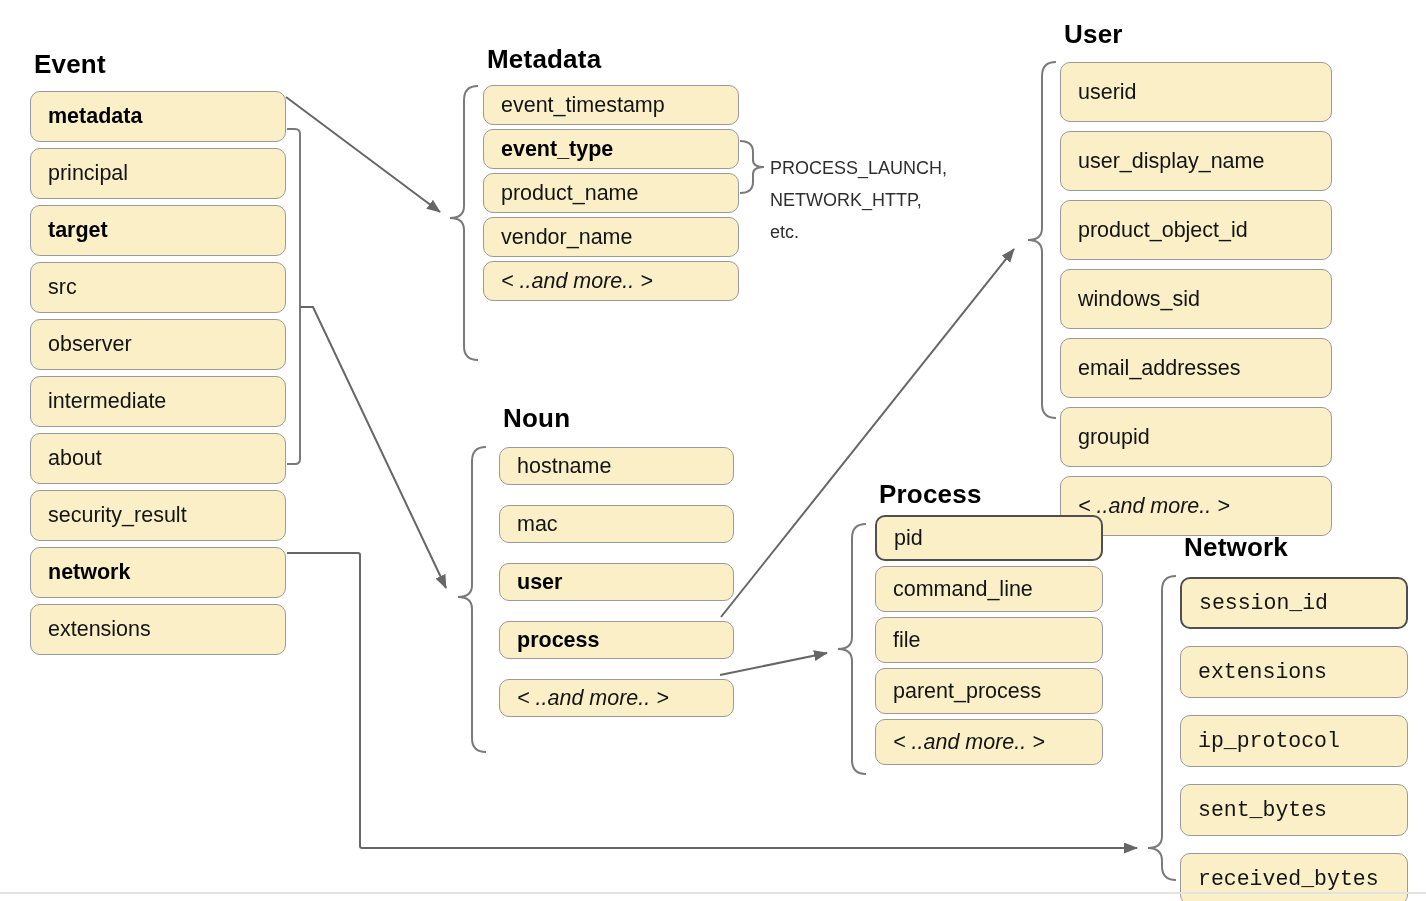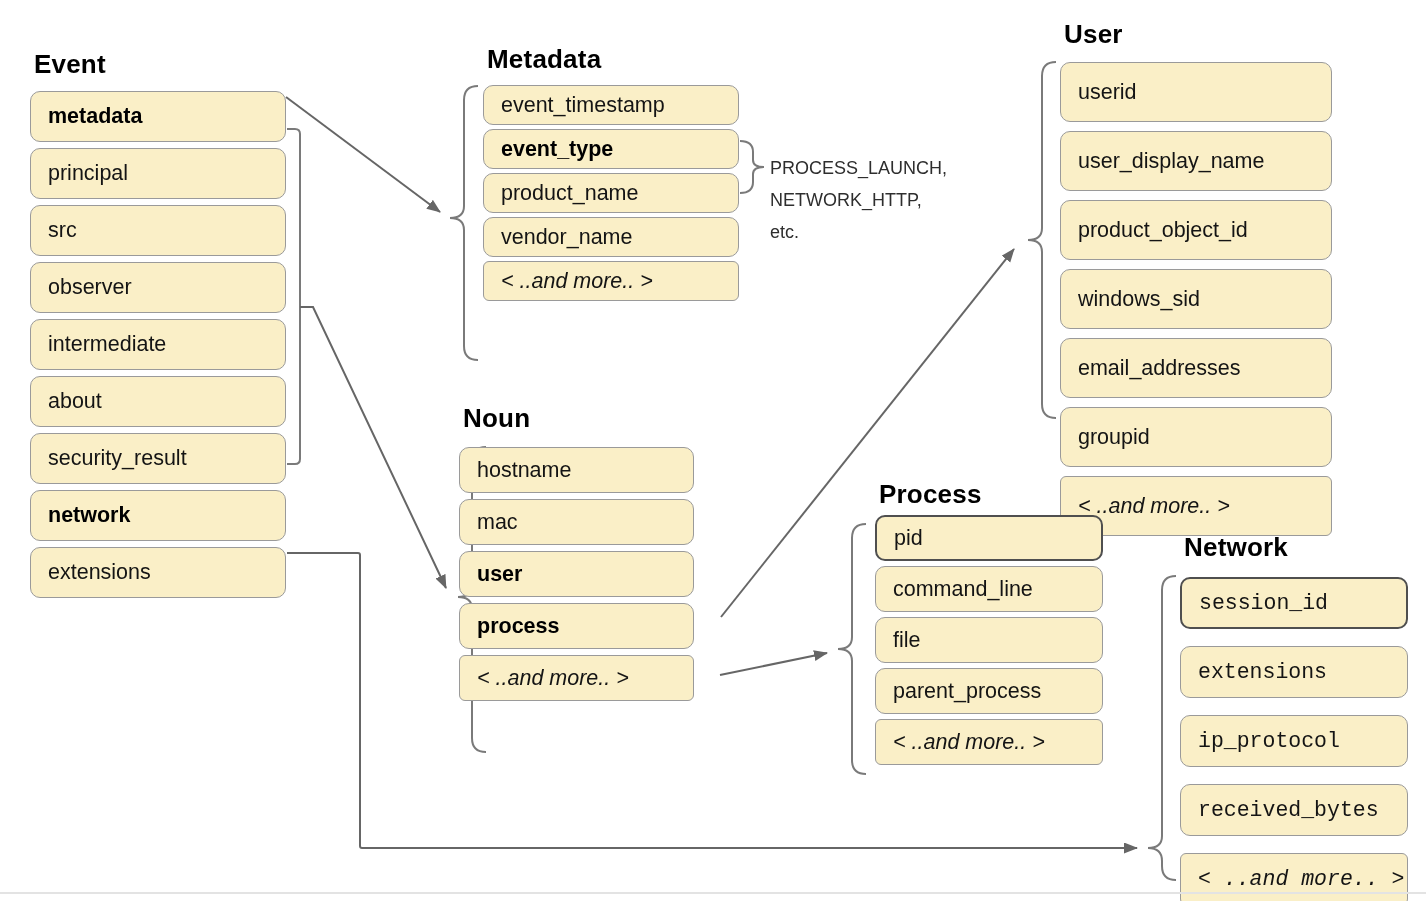--- a/index.html
+++ b/index.html
@@ -27,38 +27,38 @@
     box-sizing:border-box;
     display:flex;align-items:center;
     padding-left:17px;padding-right:6px;
     background:var(--box-fill,#FAEFC7);
     border:1.5px solid var(--box-border,#9a9a9a);
     border-radius:10px;
     font-size:21.5px;color:#141414;
     white-space:nowrap;
   }
   .box.bold{font-weight:700;color:#000;}
-  .box.italic{font-style:italic;border-radius:6px;}
+  .box.italic{font-style:italic;}
   .box.strong{border:2px solid var(--box-border-strong,#4f4f4f);}
 
   #g-event   {left:30px;  top:48px;  width:256px;}
   #g-event .boxes{margin-top:10px;}
   #g-event .box{height:51px;margin-bottom:6px;}
 
   #g-metadata{left:483px; top:43px;  width:256px;}
   #g-metadata .boxes{margin-top:9px;}
   #g-metadata .box{height:40px;margin-bottom:4px;}
 
   #g-user    {left:1060px;top:18px;  width:272px;}
   #g-user .boxes{margin-top:11px;}
   #g-user .box{height:60px;margin-bottom:9px;}
 
-  #g-noun    {left:459px; top:402px; width:235px;}
+  #g-noun    {left:499px; top:402px; width:235px;}
   #g-noun .boxes{margin-top:12px;}
-  #g-noun .box{height:46px;margin-bottom:6px;}
+  #g-noun .box{height:38px;margin-bottom:20px;}
 
   #g-process {left:875px; top:478px; width:228px;}
   #g-process .boxes{margin-top:4px;}
   #g-process .box{height:46px;margin-bottom:5px;}
 
   #g-network {left:1180px;top:531px; width:228px;}
   #g-network .boxes{margin-top:13px;}
   #g-network .box{height:52px;margin-bottom:17px;font-family:Liberation Mono, monospace;}
 
   .annotation{
@@ -105,20 +105,21 @@
     <path class="connector" marker-end="url(#arrow)" d="M720,675 L827,653"></path>
 
     <path class="connector" marker-end="url(#arrow)" d="M287,553 L358,553 Q360,553 360,555 L360,846 Q360,848 362,848 L1137,848"></path>
   </svg>
 
   <section class="group" id="g-event">
     <h2 class="group-title">Event</h2>
     <div class="boxes">
         <div class="box bold">metadata</div>
         <div class="box">principal</div>
+        <div class="box bold">target</div>
         <div class="box">src</div>
         <div class="box">observer</div>
         <div class="box">intermediate</div>
         <div class="box">about</div>
         <div class="box">security_result</div>
         <div class="box bold">network</div>
         <div class="box">extensions</div>
       </div>
   </section>
 
@@ -167,20 +168,21 @@
         <div class="box italic">&lt; ..and more.. &gt;</div>
       </div>
   </section>
 
   <section class="group" id="g-network">
     <h2 class="group-title">Network</h2>
     <div class="boxes">
         <div class="box strong">session_id</div>
         <div class="box">extensions</div>
         <div class="box">ip_protocol</div>
+        <div class="box">sent_bytes</div>
         <div class="box">received_bytes</div>
         <div class="box italic">&lt; ..and more.. &gt;</div>
       </div>
   </section>
 
   <div class="annotation">
     <div>PROCESS_LAUNCH,</div>
     <div>NETWORK_HTTP,</div>
     <div>etc.</div>
   </div>

